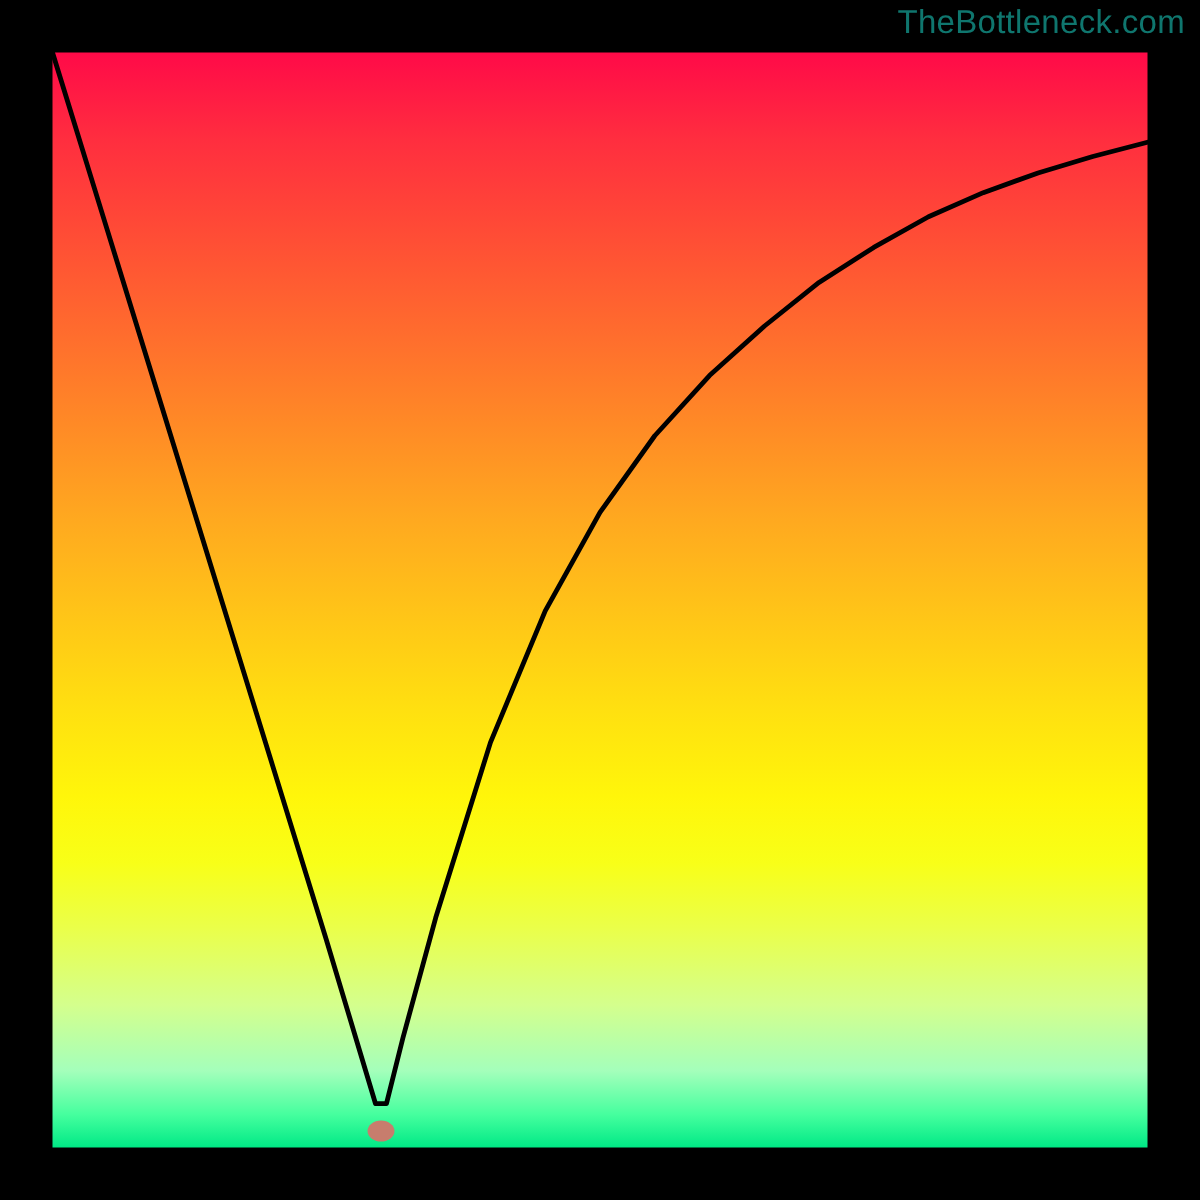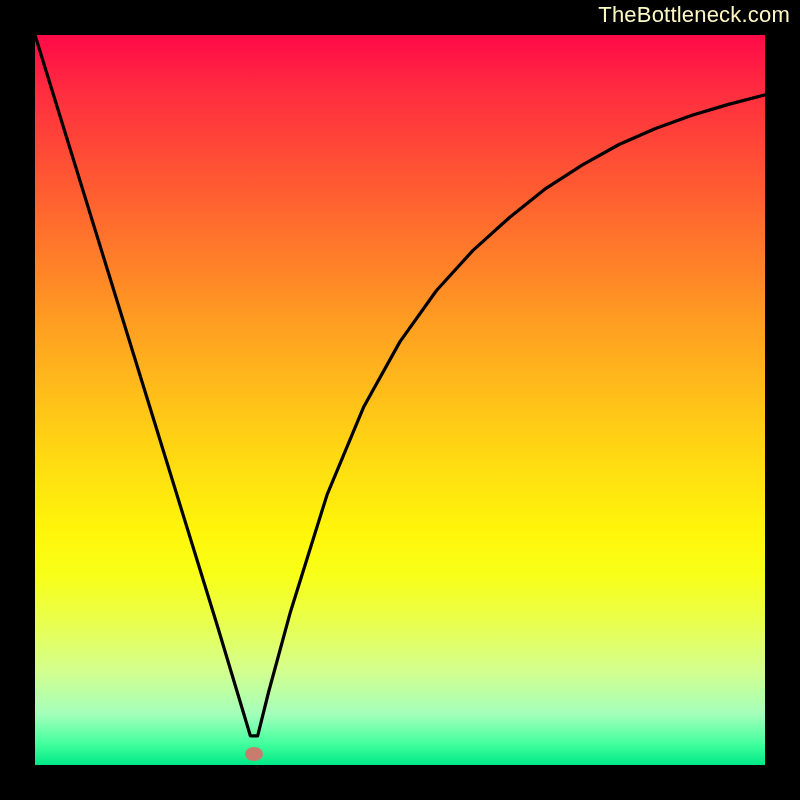--- a/index.html
+++ b/index.html
@@ -13,21 +13,21 @@
   .frame {
     position: relative;
     width: 800px;
     height: 800px;
     background: #000;
   }
   .watermark {
     position: absolute;
     top: 2px;
     right: 10px;
-    color: #fef9c3;
+    color: #0f766e;
     font-size: 22px;
     font-weight: 500;
     letter-spacing: 0.2px;
     z-index: 10;
   }
   .plot-area {
     position: absolute;
     left: 35px;
     top: 35px;
     width: 730px;

